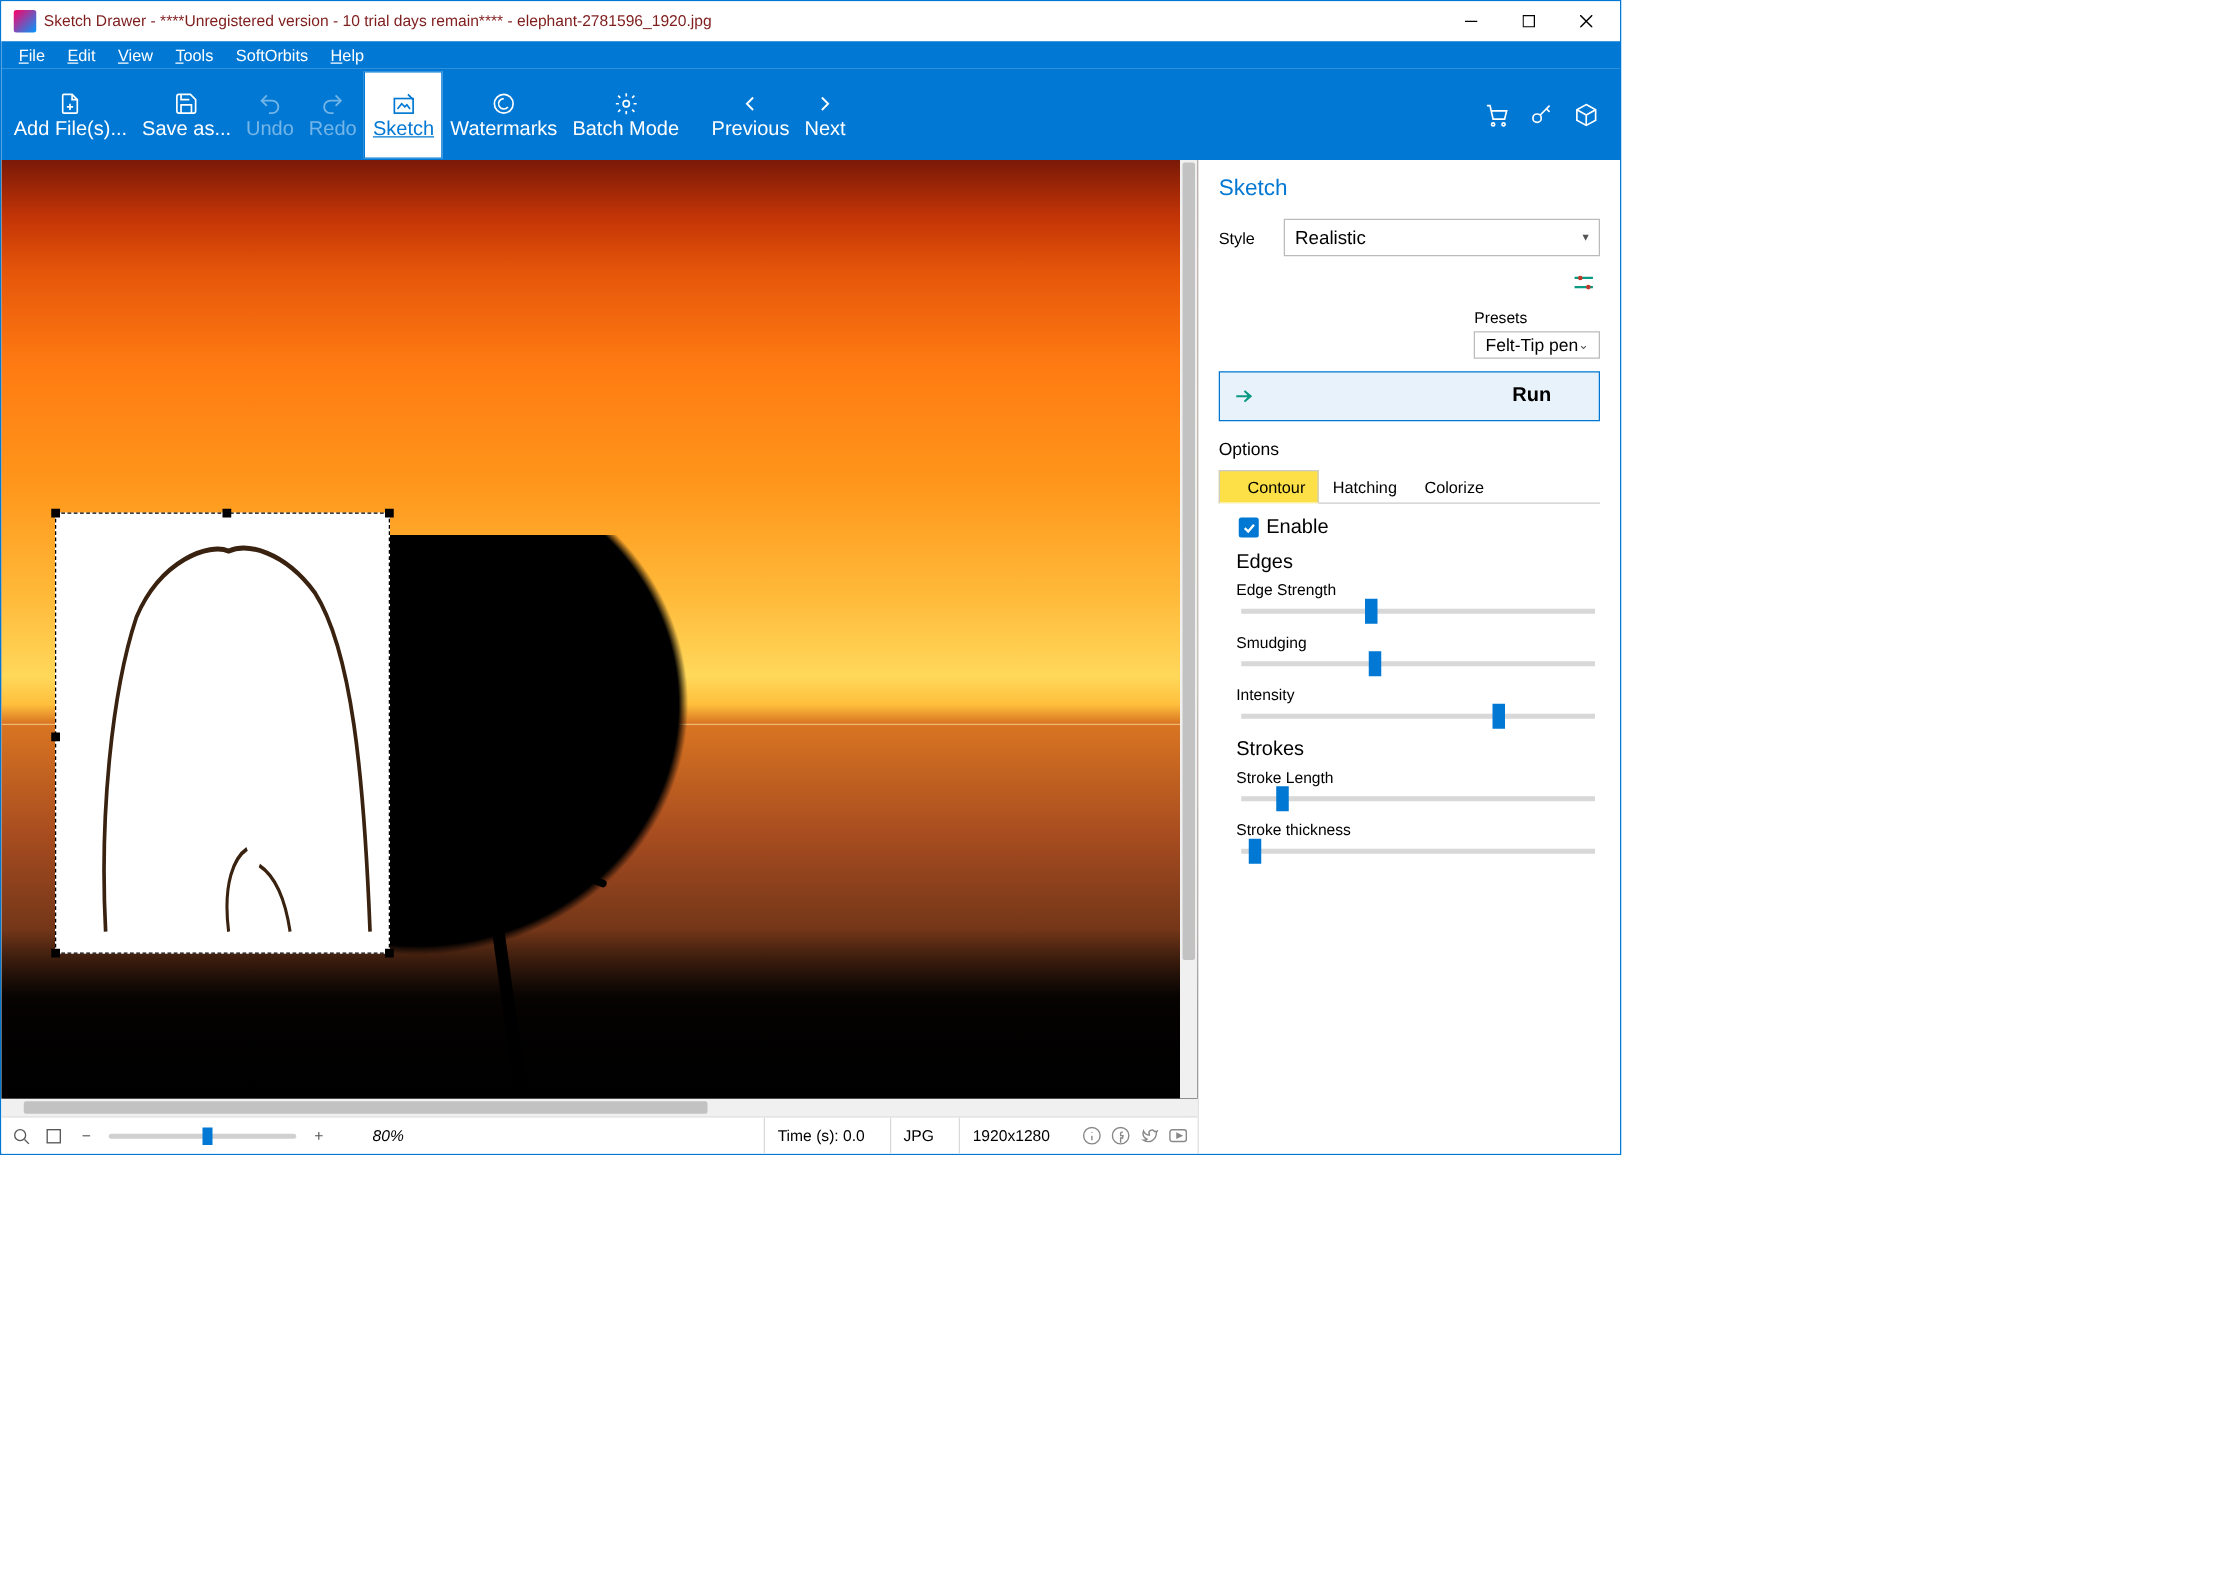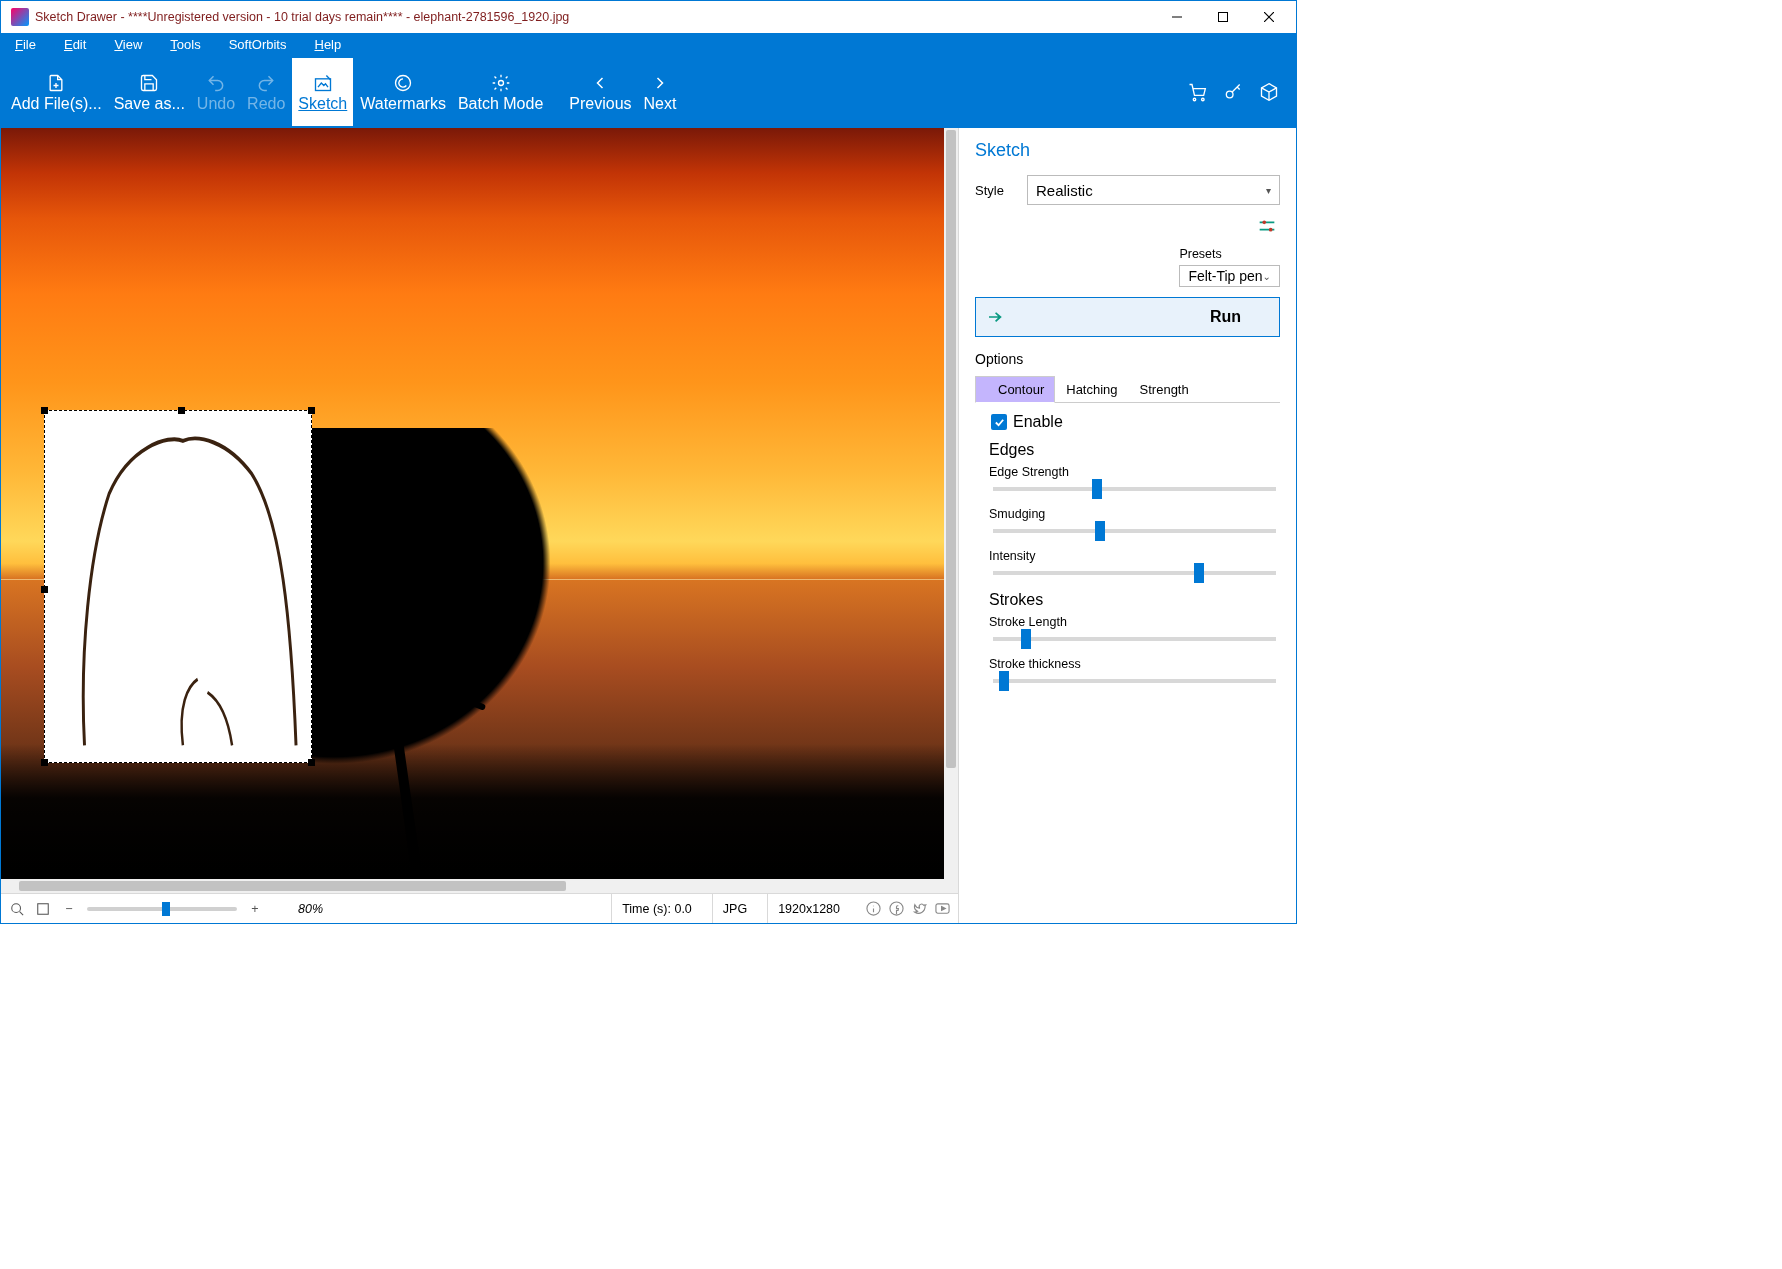--- a/index.html
+++ b/index.html
@@ -7,21 +7,21 @@
 
 
 .titlebar { height: 32px; background: #fff; display: flex; align-items: center; padding: 0 4px; }
 .titlebar .app-icon { width: 18px; height: 18px; margin: 0 6px; background: linear-gradient(135deg,#f06,#09f); border-radius: 2px; }
 .titlebar .title { font-size: 12.5px; color: #7f1d1d; flex: 1; }
 .titlebar .win-controls { display: flex; }
 .titlebar .win-btn { width: 46px; height: 32px; display: flex; align-items: center; justify-content: center; cursor: pointer; }
 .titlebar .win-btn svg { width: 10px; height: 10px; }
 
 
-.menubar { height: 22px; background: #0078d4; display: flex; align-items: center; padding: 0 6px; gap: 12px; }
+.menubar { height: 22px; background: #0078d4; display: flex; align-items: center; padding: 0 6px; gap: 2px; }
 .menubar .mitem { color: #fff; font-size: 13px; padding: 1px 8px; cursor: pointer; }
 .menubar .mitem .ul { text-decoration: underline; }
 
 
 .toolbar { height: 73px; background: #0078d4; display: flex; align-items: center; padding: 0 4px; }
 .tbutton { display: flex; flex-direction: column; align-items: center; justify-content: center; padding: 4px 6px; color: #fff; cursor: pointer; min-width: 44px; height: 70px;}
 .tbutton.selected { background: #fff; color: #0078d4; border: 1px solid #0078d4; }
 .tbutton.disabled { opacity:.45; cursor:default;}
 .tbutton .ticon { height: 22px; display:flex; align-items:center; justify-content:center; margin-bottom:3px;}
 .tbutton .ticon svg { width: 20px; height: 20px; }
@@ -97,21 +97,21 @@
 .slider-icon svg{width:22px;height:22px;}
 .preset-col{flex:1; display:flex; flex-direction:column;}
 .preset-col .plabel{font-size:12.5px; margin-bottom:4px;}
 .run-btn{width:100%; height:40px; background:#e8f2fb; border:1px solid #0078d4; display:flex; align-items:center; cursor:pointer; margin-bottom:14px;}
 .run-btn .arrow{width:38px; display:flex; justify-content:center; color:#0a9a82;}
 .run-btn .arrow svg{width:18px;height:18px;}
 .run-btn .rlabel{flex:1; text-align:right; font-size:16px; font-weight:600; padding-right:38px;}
 .opt-label{font-size:14px; margin-bottom:8px;}
 .tabs{display:flex; border-bottom:1px solid #ccc; margin-bottom:10px;}
 .tab{padding:5px 10px; font-size:13px; cursor:pointer; border:1px solid transparent; border-bottom:none; position:relative; top:1px;}
-.tab.active{border-color:#ccc; background:#c4b5fd; border-bottom:1px solid #fff;padding-left:22px;}
+.tab.active{border-color:#ccc; background:#fde047; border-bottom:1px solid #fff;padding-left:22px;}
 .chk-row{display:flex; align-items:center; gap:6px; margin:4px 0 10px 16px;}
 .chk{width:16px;height:16px;background:#0078d4;border-radius:2px;display:flex;align-items:center;justify-content:center;cursor:pointer;}
 .chk svg{width:11px;height:11px;color:#fff;}
 .group-h{font-size:16px; margin:6px 0 6px 14px;}
 .slider-item{margin:0 0 16px 14px;}
 .slider-item .sl-label{font-size:12.5px; margin-bottom:8px;}
 .slider{height:4px; background:#d8d8d8; position:relative; margin:0 4px;}
 .slider .sthumb{position:absolute; top:-8px; width:10px; height:20px; background:#0078d4;}
 </style>
 </head>
@@ -359,21 +359,21 @@
           <svg viewBox="0 0 24 24" fill="currentColor">
             <path d="M4 11h12l-4-4 1.5-1.5L21 12l-7.5 6.5L12 17l4-4H4z"></path>
           </svg>
         </div>
       <div class="rlabel">Run</div>
     </div>
     <div class="opt-label">Options</div>
     <div class="tabs">
       <div class="tab active">Contour</div>
       <div class="tab">Hatching</div>
-      <div class="tab">Strength</div>
+      <div class="tab">Colorize</div>
     </div>
     <div class="chk-row">
       <div class="chk">
           <svg viewBox="0 0 12 12">
             <path d="M2 6l3 3 5-6" fill="none" stroke="currentColor" stroke-width="2"></path>
           </svg>
         </div>
       <span>Enable</span>
     </div>
     <div class="group-h">Edges</div>

